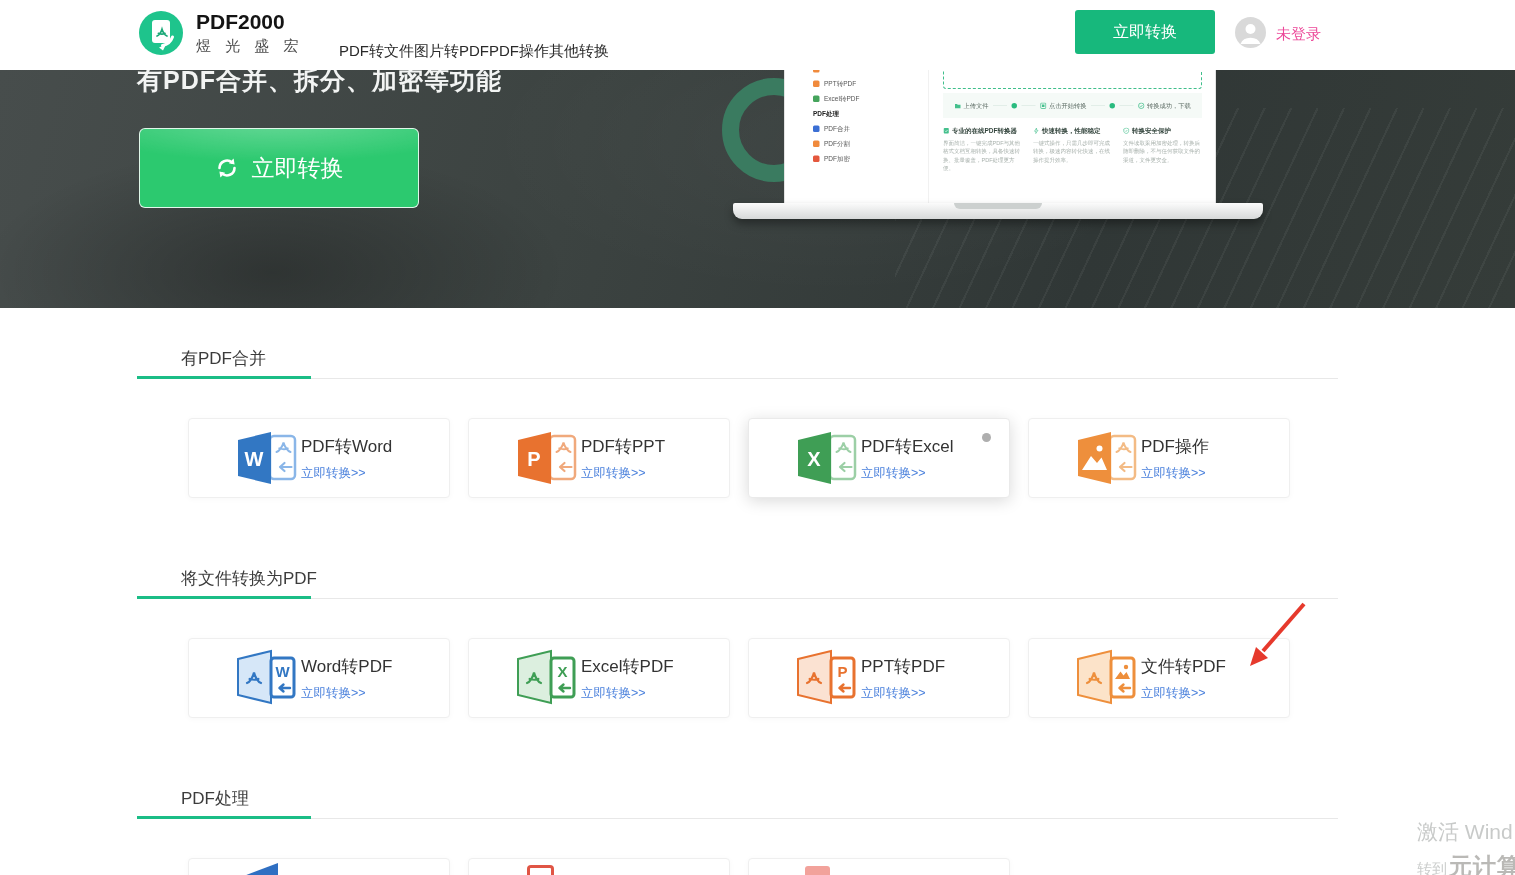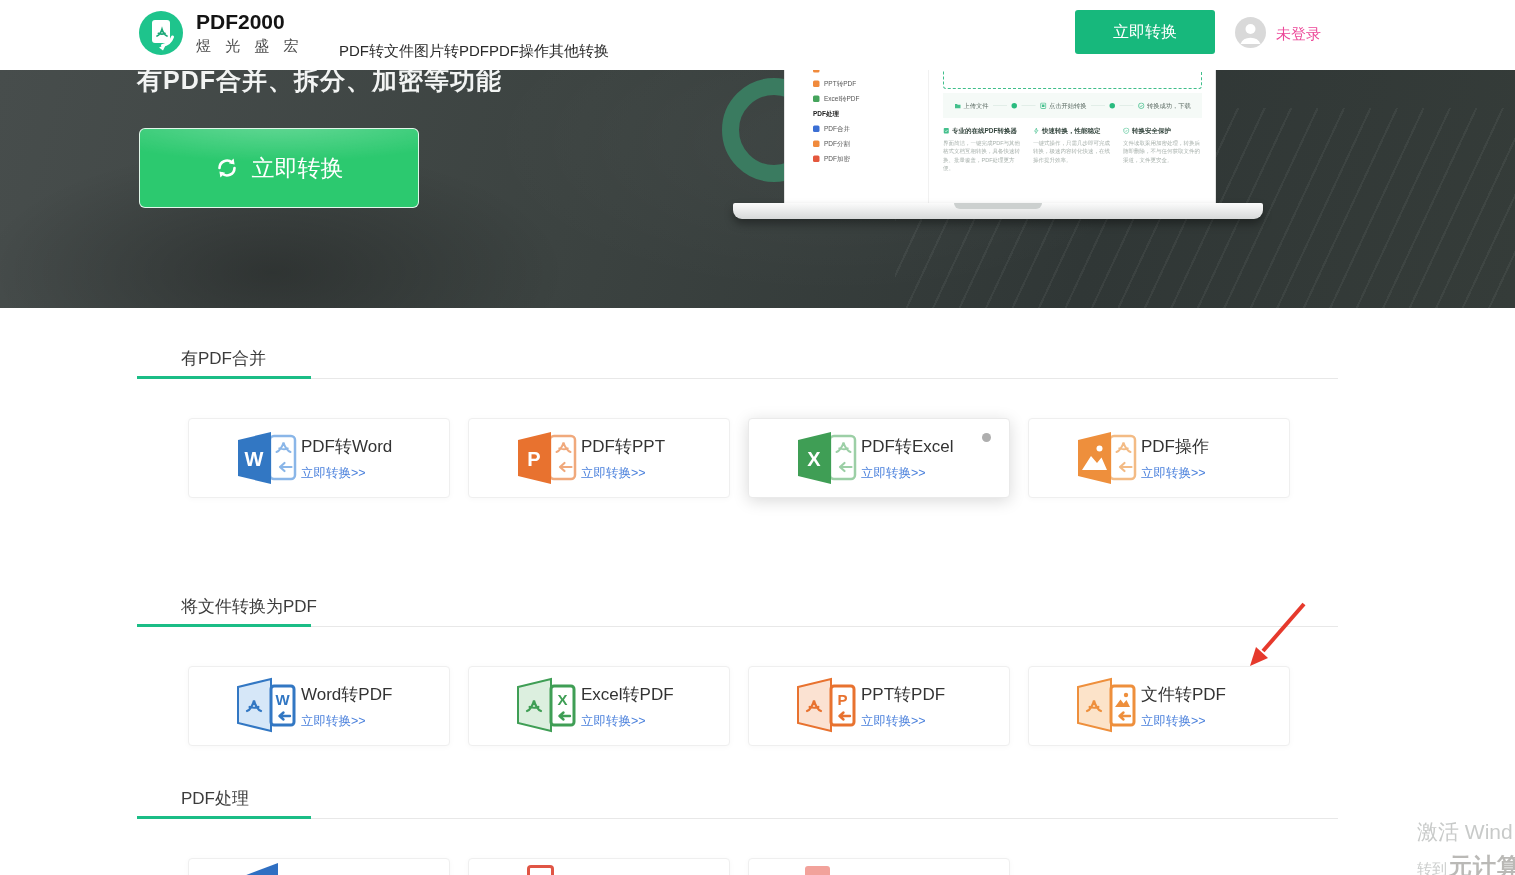--- a/index.html
+++ b/index.html
@@ -299,21 +299,21 @@
         </svg>
         <div class="ctxt">
           <div class="ctitle">PDF操作</div>
           <a class="clink">立即转换&gt;&gt;</a>
         </div>
       </div>
 
     </div>
   </div>
 
-  <div class="section" style="top:578px; height:220px;">
+  <div class="section" style="top:550px; height:220px;">
     <div class="sec-line"></div>
     <div class="sec-line-green"></div>
     <div class="sec-title">将文件转换为PDF</div>
     <div class="cards">
 
       <div class="card" style="--main:#3277c3;--fill:#d6e7f8">
         <svg class="cicon" viewBox="0 0 66 58">
           <polygon points="3,10 36,2 36,54 3,46" fill="var(--fill)" stroke="var(--main)" stroke-width="2"></polygon>
           <path d="M12,34 c3,-1 6,-6 7,-10.5 c1,4.5 4,9.5 7,10.5 m-11.4,-4 c3.4,1 6.4,1 8.8,0" stroke="var(--main)" stroke-width="2.2" fill="none" stroke-linecap="round"></path>
           <rect x="36" y="9" width="23" height="39" rx="3" fill="#fff" stroke="var(--main)" stroke-width="3"></rect>

